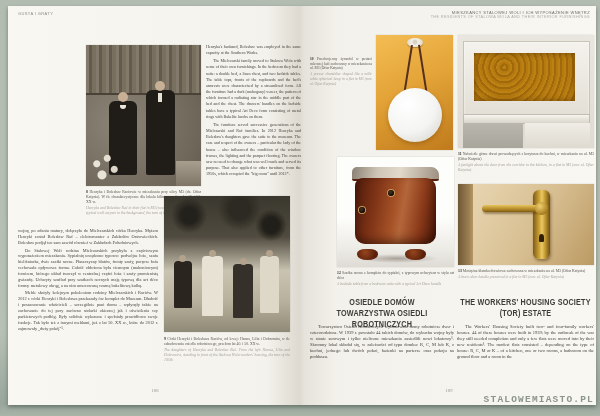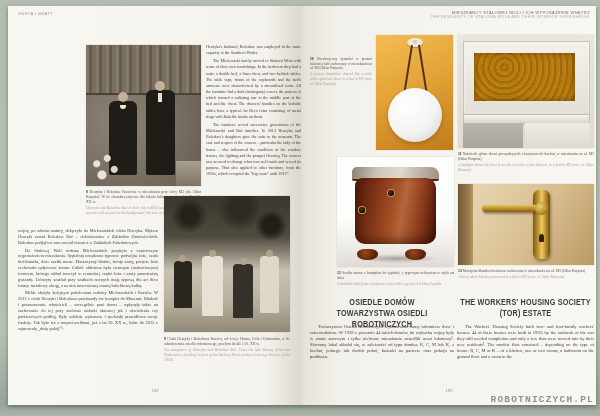--- a/index.html
+++ b/index.html
@@ -235,13 +235,13 @@
 <div class="sec-head" style="left:457px;top:296px;width:137px;">
   <div>THE WORKERS' HOUSING SOCIETY</div>
   <div>(TOR) ESTATE</div>
 </div>
 <div class="sec-body" style="left:457px;top:324px;width:137px;">
   <p>The Workers' Housing Society built two- and four-family workers' houses. 44 of these houses were built in 1939; by the outbreak of the war they still needed completion and only a few flats were moved into by their new residents⁶. The modest flats consisted – depending on the type of house: R, C, M or K – of a kitchen, one or two rooms, a bathroom on the ground floor and a room in the</p>
 </div>
 
 <div class="pagenum" style="left:302px;">189</div>
 
-<div class="watermark">ROBOTNICZYCH.PL</div>
+<div class="watermark">STALOWEMIASTO.PL</div>
 
 </body></html>

